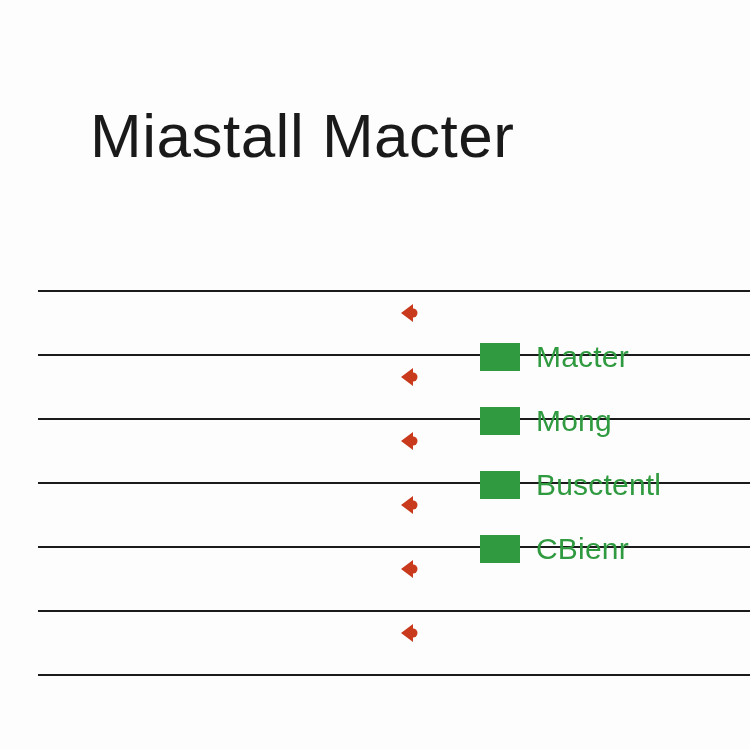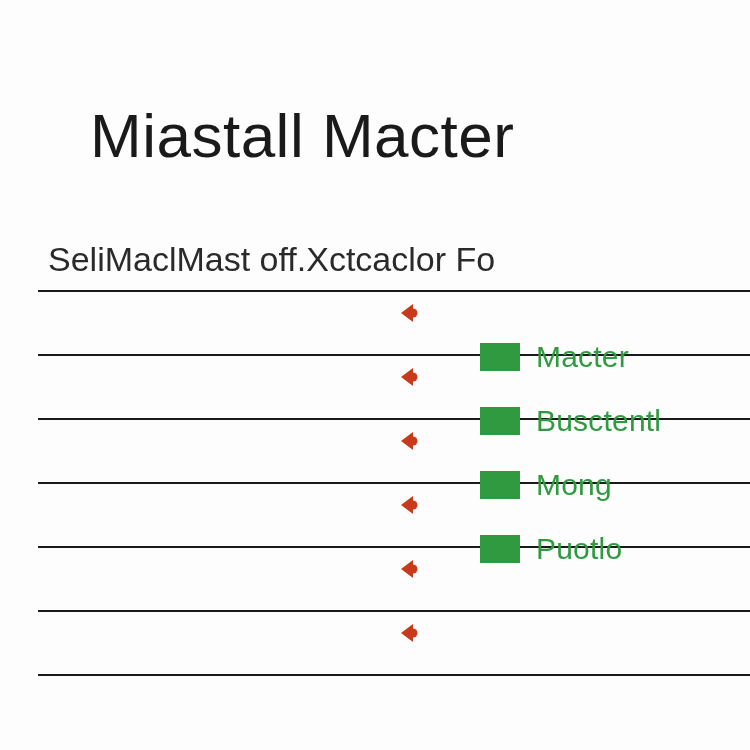--- a/index.html
+++ b/index.html
@@ -82,21 +82,20 @@
       letter-spacing: 0.2px;
     }
   </style>
 </head>
 <body>
 
 <div class="page">
 
   <div class="title">Miastall Macter</div>
 
-  <div class="subtitle">SeliMaclMast off.Xctcaclor Fo</div>
 
   <div class="rules">
     <div class="hr"></div>
     <div class="hr"></div>
     <div class="hr"></div>
     <div class="hr"></div>
     <div class="hr"></div>
     <div class="hr"></div>
     <div class="hr"></div>
   </div>
@@ -140,25 +139,25 @@
     </div>
   </div>
 
   <div class="legend">
     <div class="legend-row">
       <div class="swatch"></div>
       <span class="legend-label">Macter</span>
     </div>
     <div class="legend-row">
       <div class="swatch"></div>
+      <span class="legend-label">Mong</span>
+    </div>
+    <div class="legend-row">
+      <div class="swatch"></div>
       <span class="legend-label">Busctentl</span>
     </div>
     <div class="legend-row">
       <div class="swatch"></div>
-      <span class="legend-label">Mong</span>
-    </div>
-    <div class="legend-row">
-      <div class="swatch"></div>
-      <span class="legend-label">Puotlo</span>
+      <span class="legend-label">CBienr</span>
     </div>
   </div>
 
 </div>
 
 </body></html>

